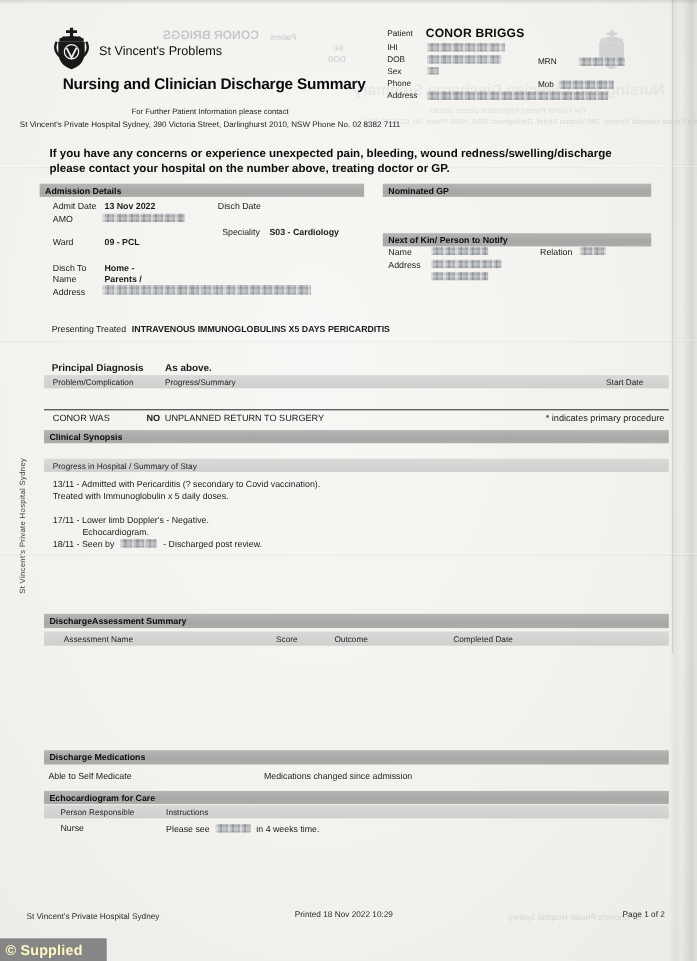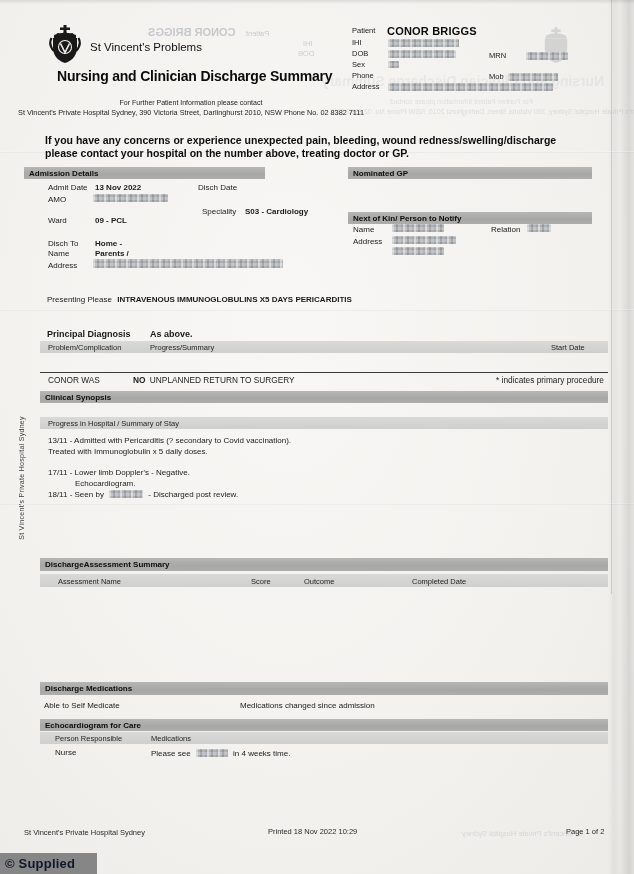--- a/index.html
+++ b/index.html
@@ -25,21 +25,21 @@
     position:absolute;border-radius:1px;
     background:
       repeating-linear-gradient(90deg, rgba(255,255,255,.38) 0 2px, rgba(0,0,0,0) 2px 4px, rgba(0,0,0,.14) 4px 6px, rgba(0,0,0,0) 6px 9px, rgba(0,0,0,.07) 9px 11px),
       repeating-linear-gradient(0deg, rgba(0,0,0,.10) 0 2px, rgba(0,0,0,0) 2px 5px),
       #c2c5c8;
   }
   .mirror{position:absolute;transform:scaleX(-1);white-space:nowrap;color:#8d93a0;}
   .crease{position:absolute;left:0;width:100%;}
   .watermark{
     position:absolute;left:0;top:853px;width:97px;height:21px;
-    background:rgba(125,125,125,0.92);color:#0f172a;font-weight:bold;
+    background:rgba(125,125,125,0.92);color:#fef9c3;font-weight:bold;
     font-size:13px;line-height:21px;padding-left:5px;box-sizing:border-box;letter-spacing:.2px;
   }
   .sidetext{
     position:absolute;left:21px;top:478px;transform:translate(-50%,-50%) rotate(-90deg);
     font-size:7px;color:#3c3c3c;white-space:nowrap;letter-spacing:.3px;
   }
   .rule{position:absolute;background:#3a3a3a;}
 </style>
 </head>
 <body>
@@ -107,21 +107,21 @@
   <div class="redact" style="left:388px;top:61px;width:11px;height:7px;"></div>
   <div class="t" style="left:352px;top:72px;font-size:7.5px;">Phone</div>
   <div class="t" style="left:489px;top:73px;font-size:7.5px;">Mob</div>
   <div class="redact" style="left:508px;top:73px;width:50px;height:8px;"></div>
   <div class="t" style="left:352px;top:83px;font-size:7.5px;">Address</div>
   <div class="redact" style="left:388px;top:83px;width:165px;height:8px;"></div>
 
   <div class="t b" style="left:45px;top:134px;font-size:10.5px;color:#0c0c0c;">If you have any concerns or experience unexpected pain, bleeding, wound redness/swelling/discharge</div>
   <div class="t b" style="left:45px;top:147px;font-size:10.5px;color:#0c0c0c;">please contact your hospital on the number above, treating doctor or GP.</div>
 
-  <div class="bar" style="left:24px;top:167px;width:241px;">Admission Details</div>
+  <div class="bar" style="left:36px;top:167px;width:295px;">Admission Details</div>
   <div class="t" style="left:48px;top:183px;">Admit Date</div>
   <div class="t b" style="left:95px;top:183px;">13 Nov 2022</div>
   <div class="t" style="left:198px;top:183px;">Disch Date</div>
   <div class="t" style="left:48px;top:195px;">AMO</div>
   <div class="redact" style="left:93px;top:194px;width:75px;height:8px;"></div>
   <div class="t" style="left:202px;top:207px;">Speciality</div>
   <div class="t b" style="left:245px;top:207px;">S03 - Cardiology</div>
   <div class="t" style="left:48px;top:216px;">Ward</div>
   <div class="t b" style="left:95px;top:216px;">09 - PCL</div>
   <div class="t" style="left:48px;top:239px;">Disch To</div>
@@ -136,21 +136,21 @@
   <div class="bar" style="left:348px;top:212px;width:244px;">Next of Kin/ Person to Notify</div>
   <div class="t" style="left:353px;top:225px;">Name</div>
   <div class="redact" style="left:392px;top:224px;width:52px;height:8px;"></div>
   <div class="t" style="left:491px;top:225px;">Relation</div>
   <div class="redact" style="left:527px;top:224px;width:24px;height:8px;"></div>
   <div class="t" style="left:353px;top:237px;">Address</div>
   <div class="redact" style="left:392px;top:236px;width:64px;height:8px;"></div>
   <div class="redact" style="left:392px;top:247px;width:52px;height:8px;"></div>
 
   <div class="t" style="left:47px;top:295px;">
-    <span>Presenting Please</span>
+    <span>Presenting Treated</span>
     <span class="b" style="margin-left:3px;">INTRAVENOUS IMMUNOGLOBULINS X5 DAYS PERICARDITIS</span>
   </div>
 
   <div class="t b" style="left:47px;top:329px;font-size:9px;">Principal Diagnosis</div>
   <div class="t b" style="left:150px;top:329px;font-size:9px;">As above.</div>
   <div class="subbar" style="left:40px;top:341px;width:568px;">
     <span style="left:8px;">Problem/Complication</span>
     <span style="left:110px;">Progress/Summary</span>
     <span style="left:511px;">Start Date</span>
   </div>
@@ -185,21 +185,21 @@
     <span style="left:372px;">Completed Date</span>
   </div>
 
   <div class="bar" style="left:40px;top:682px;width:568px;height:13px;">Discharge Medications</div>
   <div class="t" style="left:44px;top:701px;">Able to Self Medicate</div>
   <div class="t" style="left:240px;top:701px;">Medications changed since admission</div>
 
   <div class="bar" style="left:40px;top:719px;width:568px;">Echocardiogram for Care</div>
   <div class="subbar" style="left:40px;top:732px;width:568px;">
     <span style="left:15px;">Person Responsible</span>
-    <span style="left:111px;">Medications</span>
+    <span style="left:111px;">Instructions</span>
   </div>
   <div class="t" style="left:55px;top:748px;">Nurse</div>
   <div class="t" style="left:151px;top:748px;">
     <span>Please see</span>
     <span class="redact" style="position:relative;display:inline-block;left:0;top:1px;width:32px;height:8px;margin:0 3px;"></span>
     <span>in 4 weeks time.</span>
   </div>
 
   <div class="t" style="left:24px;top:829px;font-size:7.5px;color:#2a2a2a;">St Vincent's Private Hospital Sydney</div>
   <div class="t" style="left:268px;top:828px;font-size:7.5px;color:#2a2a2a;">Printed 18 Nov 2022 10:29</div>

